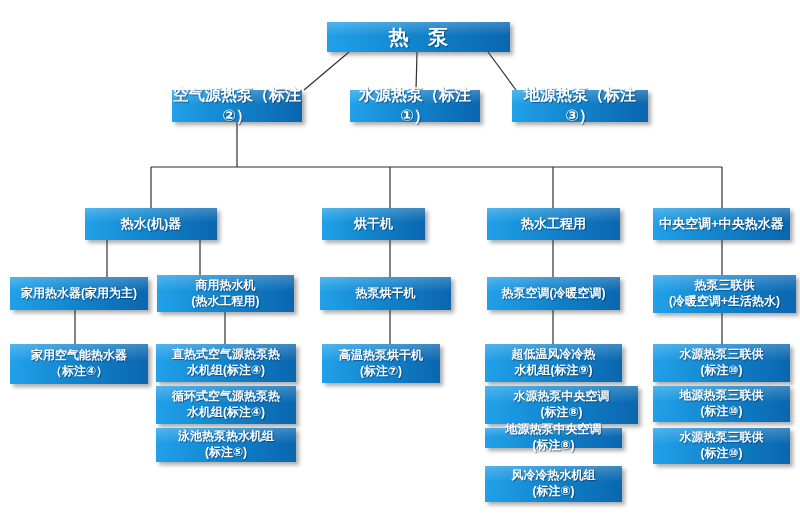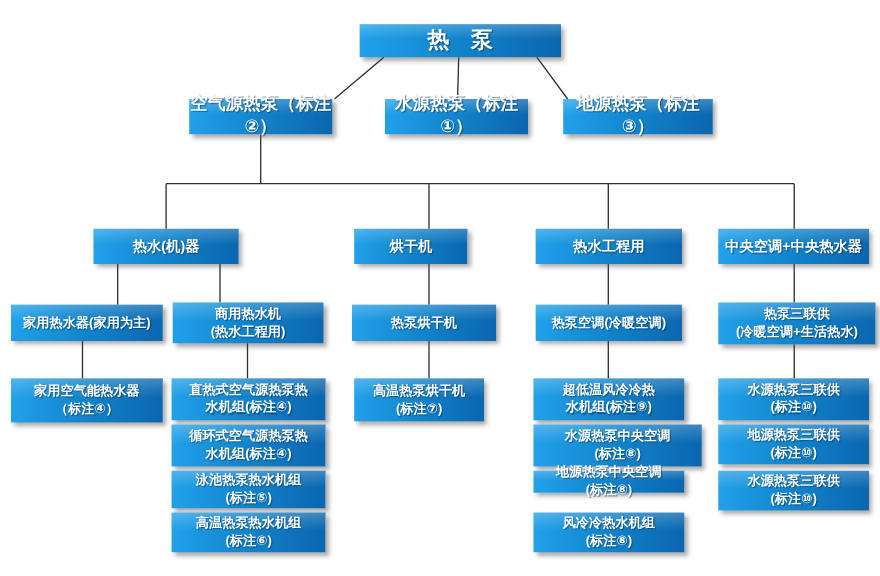--- a/index.html
+++ b/index.html
@@ -86,22 +86,20 @@
 
   <div class="node lv5" style="left:10px; top:344px; width:138px; height:40px;">家用空气能热水器
 （标注④）</div>
 
   <div class="node lv5" style="left:156px; top:344px; width:140px; height:38px;">直热式空气源热泵热
 水机组(标注④)</div>
   <div class="node lv5" style="left:156px; top:386px; width:140px; height:38px;">循环式空气源热泵热
 水机组(标注④)</div>
   <div class="node lv5" style="left:156px; top:428px; width:140px; height:34px;">泳池热泵热水机组
 (标注⑤)</div>
-  <div class="node lv5" style="left:156px; top:466px; width:140px; height:36px;">高温热泵热水机组
-(标注⑥)</div>
 
   <div class="node lv5" style="left:322px; top:344px; width:118px; height:39px;">高温热泵烘干机
 (标注⑦)</div>
 
   <div class="node lv5" style="left:485px; top:344px; width:137px; height:38px;text-align:center;">超低温风冷冷热
 水机组(标注⑨)</div>
   <div class="node lv5" style="left:485px; top:386px; width:153px; height:38px;">水源热泵中央空调
 (标注⑧)</div>
   <div class="node lv5" style="left:485px; top:428px; width:137px; height:20px;">地源热泵中央空调
 (标注⑧)</div>

